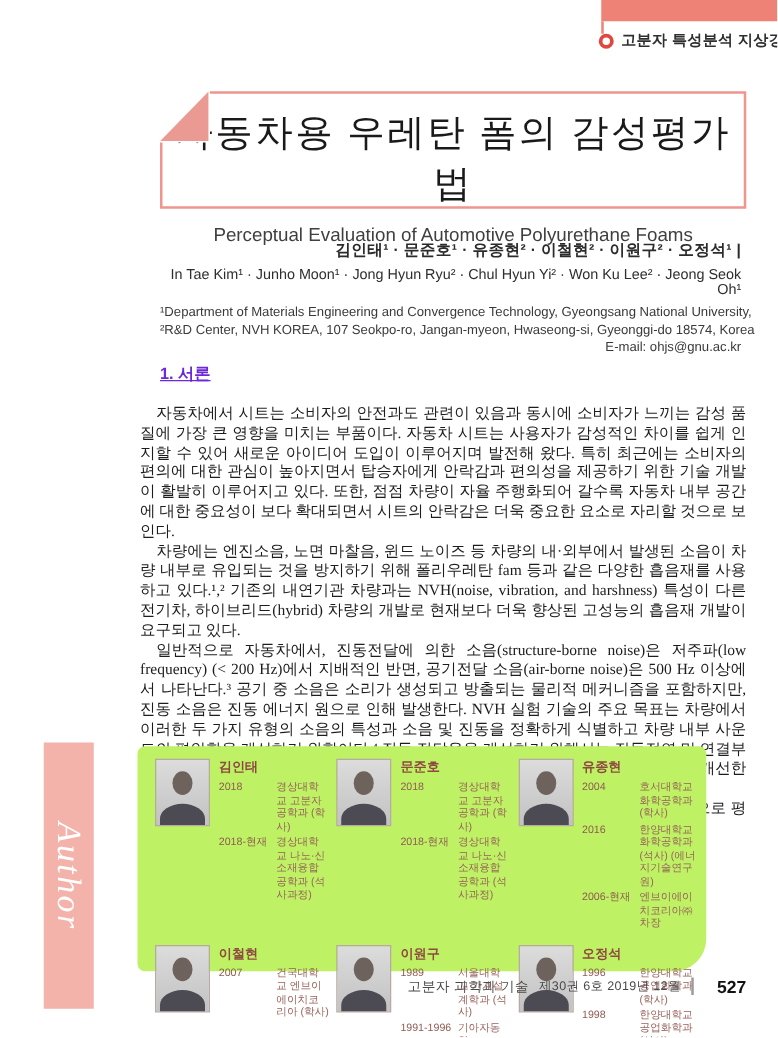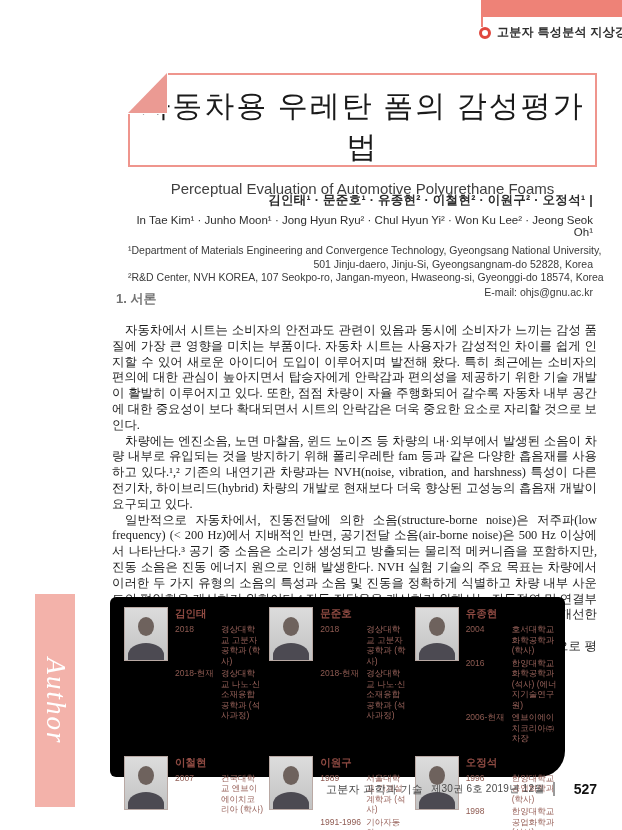--- a/index.html
+++ b/index.html
@@ -34,39 +34,39 @@
   
   .authors{position:absolute; left:128px; top:172px; width:465px; text-align:right; color:#2e2e2e;}
   .authors-ko{font-size:12.5px; font-weight:bold; color:#2b2b2b; letter-spacing:0.3px;margin-top:20px;}
   .authors-en{margin-top:5px; font-size:11.5px;}
   .affil{margin-top:6px; font-size:10.5px; line-height:13.5px; color:#3a3a3a;}
   .affil-line{white-space:nowrap;}
   .email{font-size:10.5px; color:#3a3a3a; margin-top:1px;}
 
   
   .intro{position:absolute; left:112px; top:290px; width:485px;}
-  .sec-heading{font-size:13px; font-weight:bold; color:#737373; margin:0 0 15px 4px;}
+  .sec-heading{font-size:13px; font-weight:bold; color:#6d28d9; margin:0 0 15px 16px;text-decoration:underline;}
   .intro p{
     margin:0; font-family:"Liberation Serif","DejaVu Serif",serif;
     font-size:12.4px; line-height:15.8px; color:#1c1c1c;
     text-align:justify; text-indent:13px;
   }
 
   
   .author-sidebar{
     position:absolute; left:35px; top:594px; width:40px; height:213px; background:#f3b2aa;
   }
   .author-sidebar span{
     position:absolute; left:50%; top:50%; transform:translate(-50%,-50%) rotate(90deg);
     font-family:"Liberation Serif","DejaVu Serif",serif; font-style:italic;
     color:#ffffff; font-size:27px; letter-spacing:2px; white-space:nowrap;
   }
   .bio-panel{
     position:absolute; left:110px; top:597px; width:455px; height:180px;
-    background:#000000; border-radius:6px 6px 26px 6px;
+    background:#bef264; border-radius:6px 6px 26px 6px;
     display:grid; grid-template-columns:repeat(3,1fr); grid-template-rows:auto auto;
     column-gap:6px; row-gap:10px; padding:10px 8px 0 14px; box-sizing:border-box;
     align-items:start;
   }
   .card{display:flex; gap:7px;}
   .photo{
     width:44px; height:54px; flex:0 0 44px; position:relative; overflow:hidden;
     background:linear-gradient(#dcdcdc,#c2c2c2); border:1px solid #b9a9a4; box-sizing:border-box;
   }
   .photo::before{
@@ -107,21 +107,20 @@
     <div class="fold-triangle"></div>
     <div class="title-ko">자동차용 우레탄 폼의 감성평가법</div>
     <div class="title-en">Perceptual Evaluation of Automotive Polyurethane Foams</div>
   </div>
 
   <div class="authors">
     <div class="authors-ko">김인태¹ · 문준호¹ · 유종현² · 이철현² · 이원구² · 오정석¹ |</div>
     <div class="authors-en">In Tae Kim¹ · Junho Moon¹ · Jong Hyun Ryu² · Chul Hyun Yi² · Won Ku Lee² · Jeong Seok Oh¹</div>
     <div class="affil">
       <div class="affil-line">¹Department of Materials Engineering and Convergence Technology, Gyeongsang National University,</div>
-      <div class="affil-line">501 Jinju-daero, Jinju-Si, Gyeongsangnam-do 52828, Korea</div>
       <div class="affil-line">²R&amp;D Center, NVH KOREA, 107 Seokpo-ro, Jangan-myeon, Hwaseong-si, Gyeonggi-do 18574, Korea</div>
     </div>
     <div class="email">E-mail: ohjs@gnu.ac.kr</div>
   </div>
 
   <div class="intro">
     <h2 class="sec-heading">1. 서론</h2>
     <p>자동차에서 시트는 소비자의 안전과도 관련이 있음과 동시에 소비자가 느끼는 감성 품질에 가장 큰 영향을 미치는 부품이다. 자동차 시트는 사용자가 감성적인 차이를 쉽게 인지할 수 있어 새로운 아이디어 도입이 이루어지며 발전해 왔다. 특히 최근에는 소비자의 편의에 대한 관심이 높아지면서 탑승자에게 안락감과 편의성을 제공하기 위한 기술 개발이 활발히 이루어지고 있다. 또한, 점점 차량이 자율 주행화되어 갈수록 자동차 내부 공간에 대한 중요성이 보다 확대되면서 시트의 안락감은 더욱 중요한 요소로 자리할 것으로 보인다.</p>
     <p>차량에는 엔진소음, 노면 마찰음, 윈드 노이즈 등 차량의 내·외부에서 발생된 소음이 차량 내부로 유입되는 것을 방지하기 위해 폴리우레탄 fam 등과 같은 다양한 흡음재를 사용하고 있다.¹,² 기존의 내연기관 차량과는 NVH(noise, vibration, and harshness) 특성이 다른 전기차, 하이브리드(hybrid) 차량의 개발로 현재보다 더욱 향상된 고성능의 흡음재 개발이 요구되고 있다.</p>
     <p>일반적으로 자동차에서, 진동전달에 의한 소음(structure-borne noise)은 저주파(low frequency) (&lt; 200 Hz)에서 지배적인 반면, 공기전달 소음(air-borne noise)은 500 Hz 이상에서 나타난다.³ 공기 중 소음은 소리가 생성되고 방출되는 물리적 메커니즘을 포함하지만, 진동 소음은 진동 에너지 원으로 인해 발생한다. NVH 실험 기술의 주요 목표는 차량에서 이러한 두 가지 유형의 소음의 특성과 소음 및 진동을 정확하게 식별하고 차량 내부 사운드의 편안함을 개선하기 위함이다.⁴ 진동 전달음을 개선하기 위해서는 진동절연 및 연결부의 강성을 보강하여야 하며, 공기전달 소음은 흡·차음재 소재를 보강하여 소음을 개선한다.</p>

